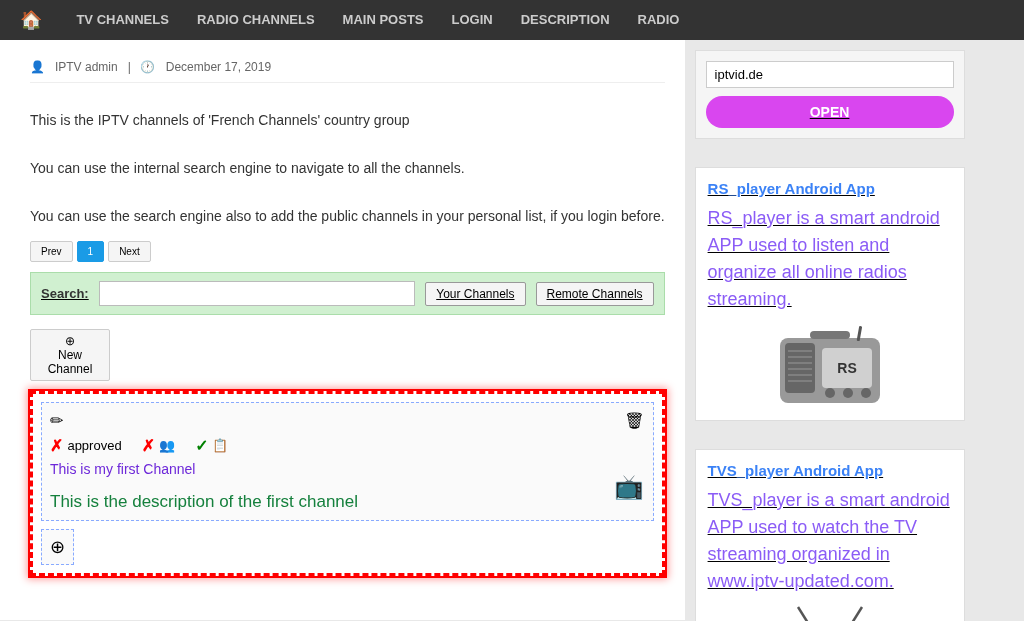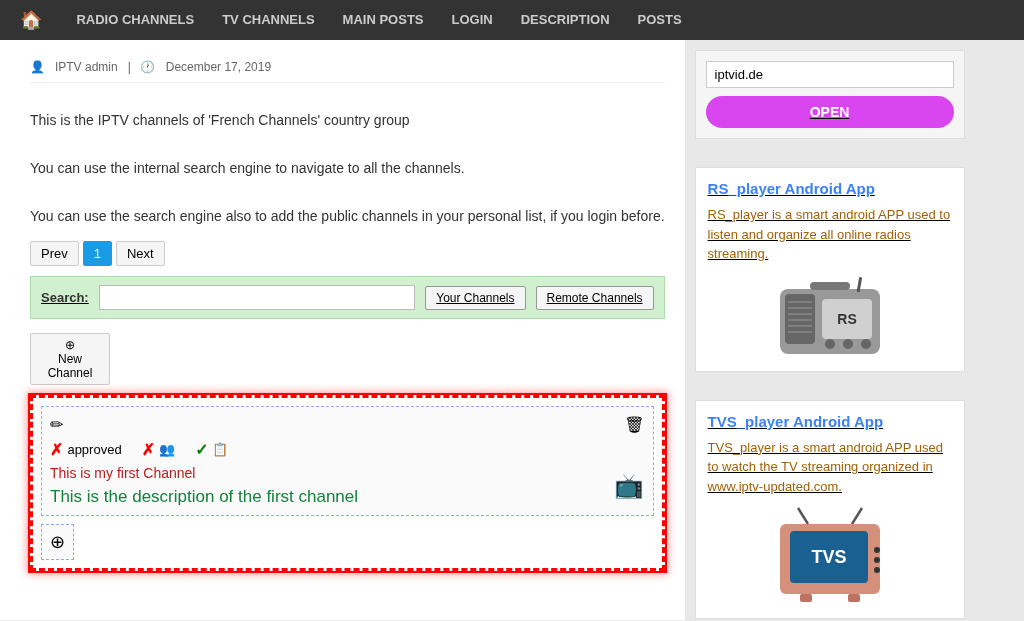--- a/index.html
+++ b/index.html
@@ -70,21 +70,21 @@
     .pagination {
       display: flex;
       gap: 4px;
       margin: 14px 0 10px 0;
     }
     .pagination button {
       padding: 4px 10px;
       border: 1px solid #ccc;
       background: #f5f5f5;
       cursor: pointer;
-      font-size: 13px;
+      font-size: 10px;
       border-radius: 2px;
     }
     .pagination button.active {
       background: #1a9be6;
       color: white;
       border-color: #1a9be6;
     }
 
     
     .search-bar {
@@ -164,25 +164,25 @@
     }
     .status-item {
       display: flex;
       align-items: center;
       gap: 4px;
       font-size: 13px;
     }
     .x-red { color: red; font-weight: bold; font-size: 16px; }
     .check-green { color: green; font-weight: bold; font-size: 16px; }
     .channel-link {
-      color: #b91c1c;
+      color: #6d28d9;
       text-decoration: none;
       font-size: 14px;
       display: block;
-      margin-bottom: 6px;
+      margin-bottom: 15px;
     }
     .channel-desc {
       font-size: 17px;
       color: #15803d;
     }
     .channel-item-footer {
       display: flex;
       justify-content: space-between;
       align-items: center;
       margin-top: 4px;
@@ -241,37 +241,37 @@
       border: 1px solid #ddd;
       margin-bottom: 2px;
     }
     .app-widget-white .app-title {
       color: #3b82f6;
       font-size: 15px;
       font-weight: bold;
       margin-bottom: 8px;
     }
     .app-widget-white .app-desc {
-      color: #a16207;
-      font-size: 13px;
+      color: #8b5cf6;
+      font-size: 18px;
       line-height: 1.5;
       margin-bottom: 10px;
     }
   </style>
 </head>
 <body>
 
 <nav class="top-nav">
   <span class="home-icon">🏠</span>
+  <a>TV CHANNELS</a>
   <a>RADIO CHANNELS</a>
-  <a>TV CHANNELS</a>
   <a>MAIN POSTS</a>
   <a>LOGIN</a>
   <a>DESCRIPTION</a>
-  <a>POSTS</a>
+  <a>RADIO</a>
 </nav>
 
 <div class="layout">
 
   <div>
     <div class="main-content">
 
       <div class="meta-bar">
         <span>👤</span>
         <span>IPTV admin</span>

